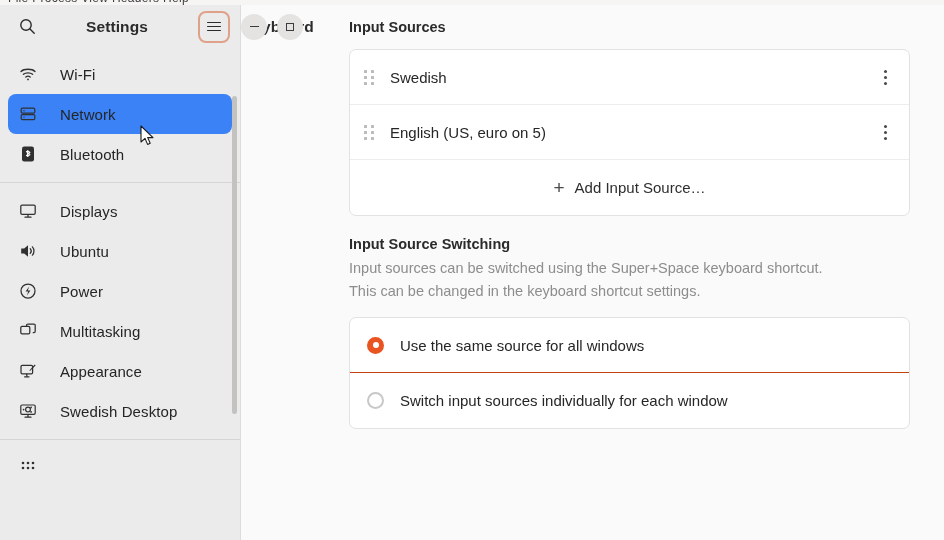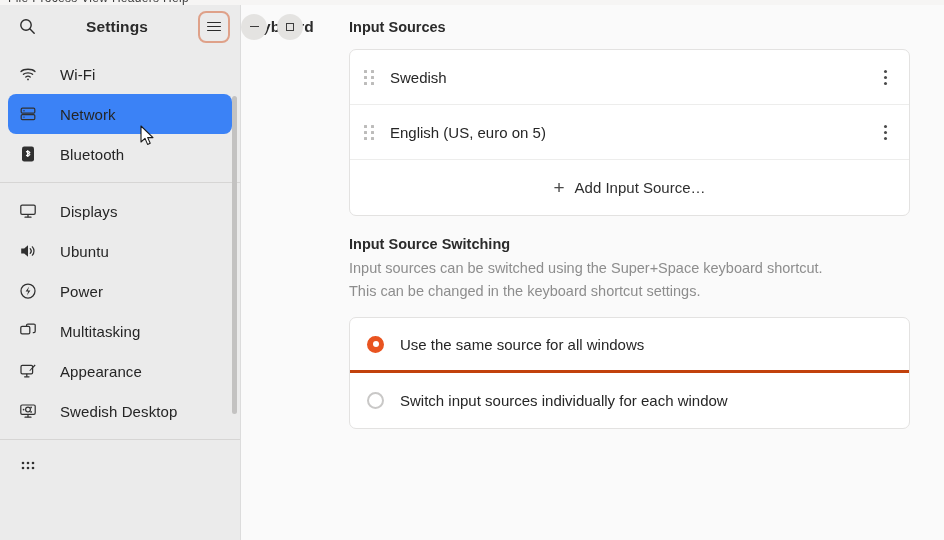--- a/index.html
+++ b/index.html
@@ -185,21 +185,21 @@
   .plus {
     font-size:19px; color:#4a4a4a; line-height:1; font-weight:300;
   }
   .add-label { font-size:15px; color:#2e2e2e; }
 
   .spacer { height:20px; }
 
   .radio-row {
     display:flex; align-items:center;
     height:55px; padding:0 14px;
-    border-bottom:3px solid #c2410c;
+    border-bottom:1px solid #c2410c;
   }
   .radio-row:last-child { border-bottom:none; }
   .radio {
     width:17px; height:17px; border-radius:50%;
     flex:none; margin-right:16px; margin-left:3px;
     border:2px solid #c9c8c7; background:#fff;
     display:flex; align-items:center; justify-content:center;
   }
   .radio.checked {
     border-color:#e95420; background:#e95420;

